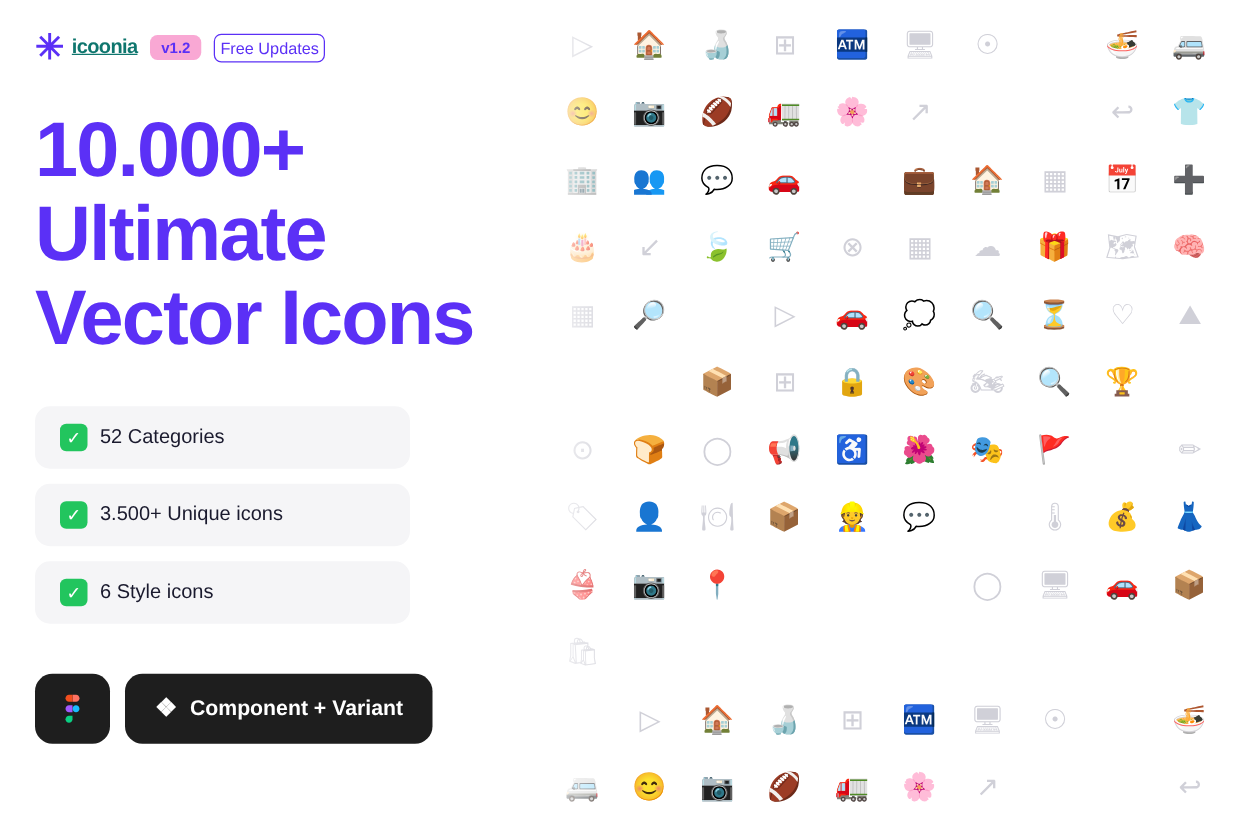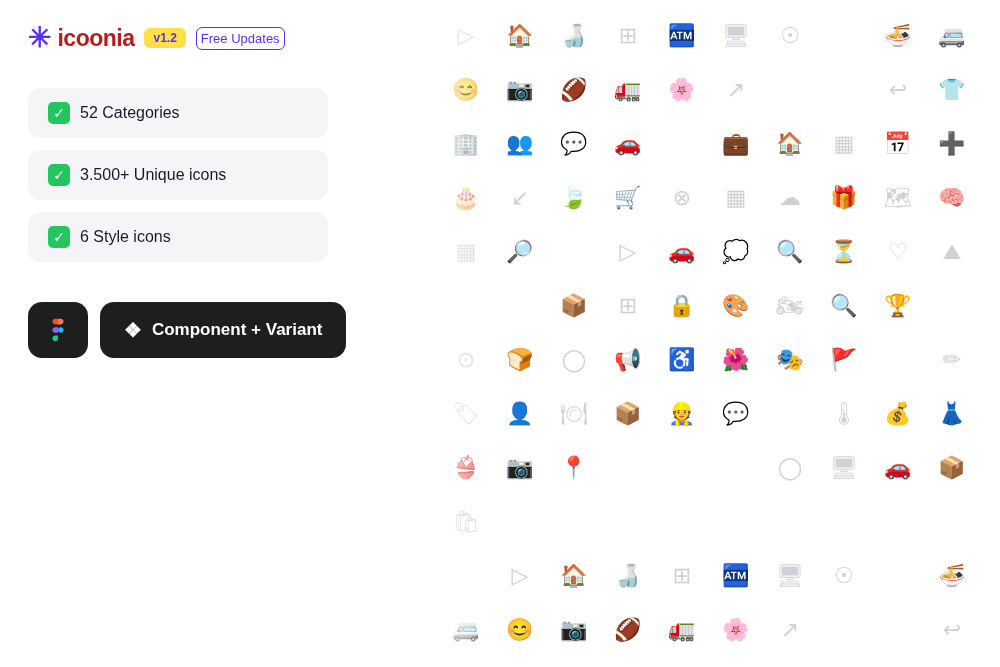--- a/index.html
+++ b/index.html
@@ -71,28 +71,29 @@
     }
 
     .logo-asterisk {
       color: #5b30f6;
       font-size: 28px;
       font-weight: 900;
       line-height: 1;
     }
 
     .logo-text {
-      font-size: 23px;
+      font-size: 16px;
       font-weight: 700;
-      color: #b91c1c;
+      color: #0f766e;
       letter-spacing: -0.5px;
+      text-decoration: underline;
     }
 
     .version-badge {
-      background: #fde047;
+      background: #f9a8d4;
       color: #5b30f6;
       font-size: 12px;
       font-weight: 600;
       padding: 3px 9px;
       border-radius: 6px;
     }
 
     .free-updates-badge {
       border: 1.5px solid #5b30f6;
       color: #5b30f6;
@@ -338,20 +339,21 @@
 
     <div class="header">
       <div class="logo">
         <span class="logo-asterisk">✳</span>
         <span class="logo-text">icoonia</span>
       </div>
       <span class="version-badge">v1.2</span>
       <span class="free-updates-badge">Free Updates</span>
     </div>
 
+    <h1 class="headline">10.000+ Ultimate Vector Icons</h1>
 
     <div class="features">
       <div class="feature-item">
         <div class="check-icon">✓</div>
         <span class="feature-text">52 Categories</span>
       </div>
       <div class="feature-item">
         <div class="check-icon">✓</div>
         <span class="feature-text">3.500+ Unique icons</span>
       </div>

